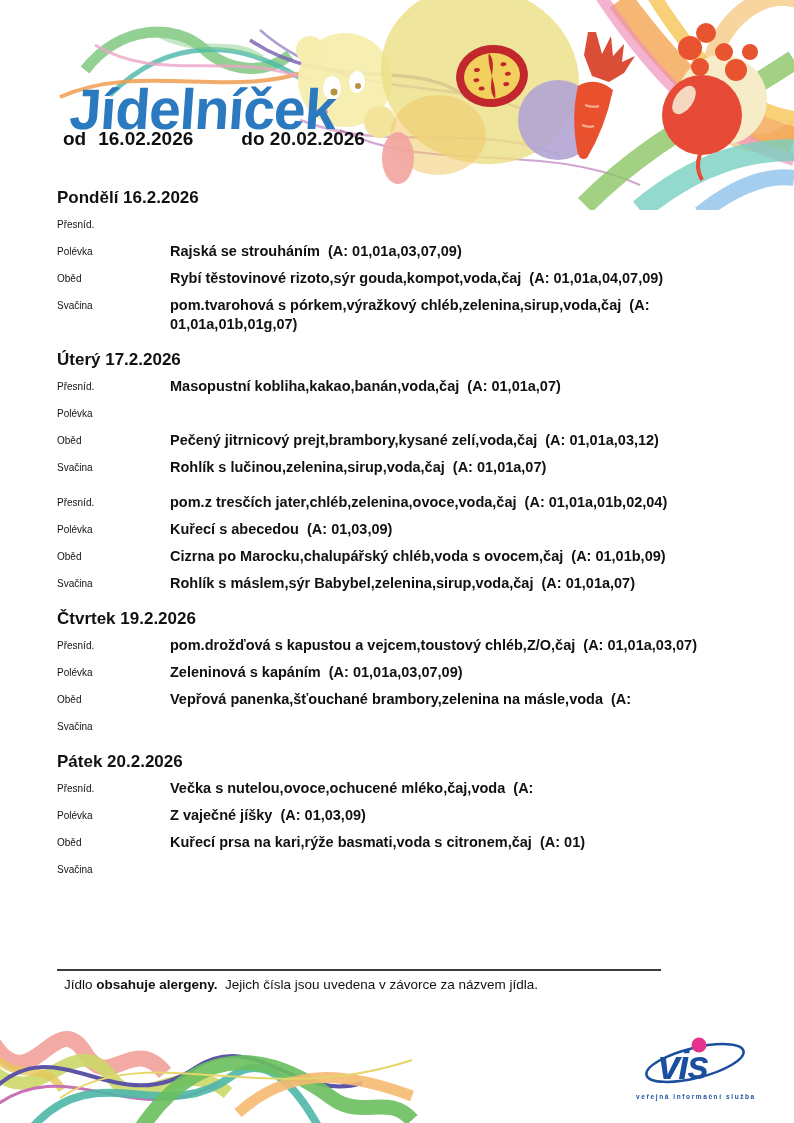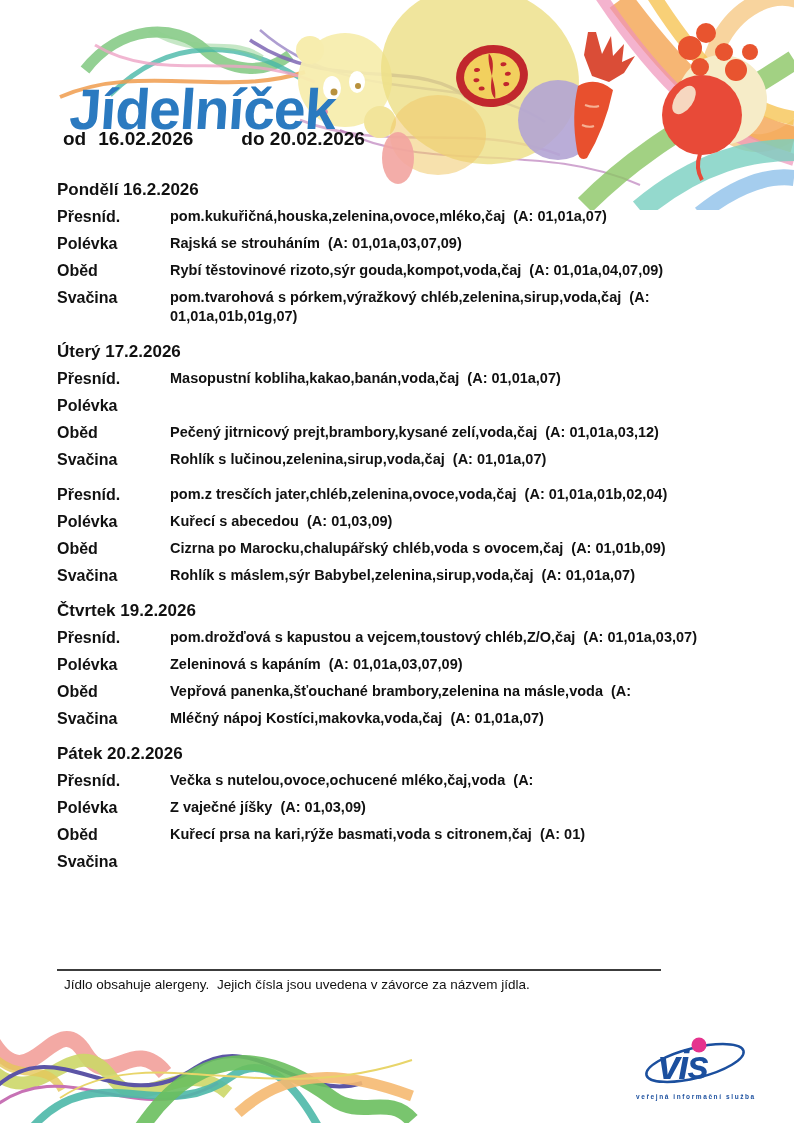--- a/index.html
+++ b/index.html
@@ -19,28 +19,28 @@
   }
   .date-line {
     position:absolute; left:63px; top:128px; z-index:3;
     font-size:19px; font-weight:bold; white-space:pre;
   }
   .date-line .gap-small { display:inline-block; width:12px; }
   .date-line .gap-big { display:inline-block; width:48px; }
 
   .menu { position:absolute; left:57px; top:180px; width:690px; z-index:2; }
   .day + .day { margin-top:16px; }
-  .day-title { margin:0 0 7px 0; font-size:17px; font-weight:bold; line-height:20px; }
+  .day-title { margin:8px 0 7px 0; font-size:17px; font-weight:bold; line-height:20px; }
   .menu-row { display:flex; margin-bottom:8px; }
-  .row-label { flex:none; width:113px; font-size:16px; font-weight:bold; line-height:19px; }
+  .row-label { flex:none; width:113px; font-size:10px; font-weight:normal; line-height:19px; }
   .row-text  { width:577px; font-size:14.5px; font-weight:bold; line-height:19px; white-space:pre-wrap; }
 
   .footer-rule { position:absolute; left:57px; top:969px; width:604px; border-top:2px solid #3c3c3c; z-index:2; }
   .footer-note { position:absolute; left:64px; top:977px; z-index:2; font-size:13.5px; white-space:pre-wrap; }
-  .footer-note b { font-weight:normal; }
+  .footer-note b { font-weight:bold; }
 
   .vis-logo { position:absolute; left:636px; top:1036px; width:118px; z-index:3; text-align:right; }
   .vis-sub {
     margin-top:1px; font-size:6.5px; font-weight:bold; letter-spacing:1.6px;
     color:#1b4f9e; white-space:nowrap;
   }
 </style>
 </head>
 <body>
 
@@ -129,21 +129,20 @@
   </svg>
 
   <div class="page-title">Jídelníček</div>
   <div class="date-line"><span>od</span><span class="gap-small"></span><span>16.02.2026</span><span class="gap-big"></span><span>do</span> <span>20.02.2026</span></div>
 
   <div class="menu">
       <section class="day">
         <h2 class="day-title">Pondělí 16.2.2026</h2>
         <div class="menu-row">
           <div class="row-label">Přesníd.</div>
-          <div class="row-text">pom.kukuřičná,houska,zelenina,ovoce,mléko,čaj  (A: 01,01a,07)</div>
         </div>
         <div class="menu-row">
           <div class="row-label">Polévka</div>
           <div class="row-text">Rajská se strouháním  (A: 01,01a,03,07,09)</div>
         </div>
         <div class="menu-row">
           <div class="row-label">Oběd</div>
           <div class="row-text">Rybí těstovinové rizoto,sýr gouda,kompot,voda,čaj  (A: 01,01a,04,07,09)</div>
         </div>
         <div class="menu-row">
@@ -196,21 +195,20 @@
         <div class="menu-row">
           <div class="row-label">Polévka</div>
           <div class="row-text">Zeleninová s kapáním  (A: 01,01a,03,07,09)</div>
         </div>
         <div class="menu-row">
           <div class="row-label">Oběd</div>
           <div class="row-text">Vepřová panenka,šťouchané brambory,zelenina na másle,voda  (A:</div>
         </div>
         <div class="menu-row">
           <div class="row-label">Svačina</div>
-          <div class="row-text">Mléčný nápoj Kostíci,makovka,voda,čaj  (A: 01,01a,07)</div>
         </div>
       </section>
       <section class="day">
         <h2 class="day-title">Pátek 20.2.2026</h2>
         <div class="menu-row">
           <div class="row-label">Přesníd.</div>
           <div class="row-text">Večka s nutelou,ovoce,ochucené mléko,čaj,voda  (A:</div>
         </div>
         <div class="menu-row">
           <div class="row-label">Polévka</div>

